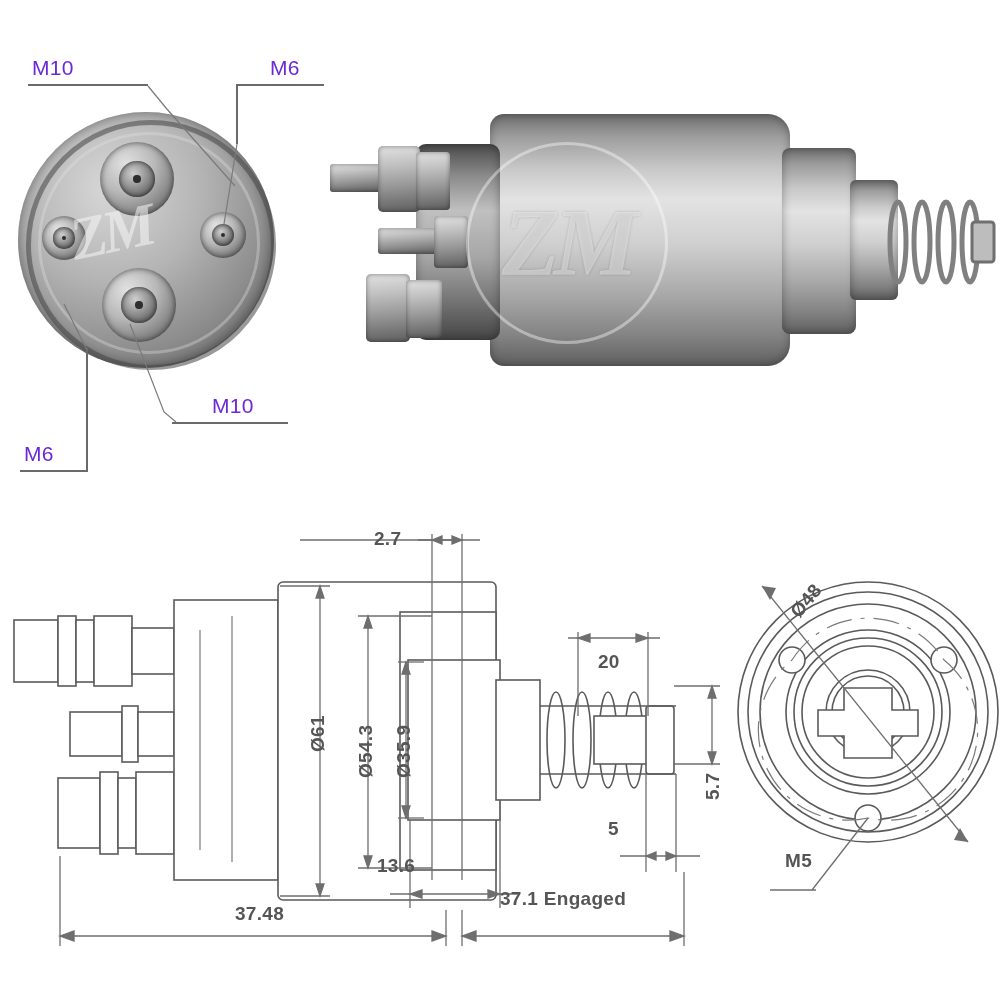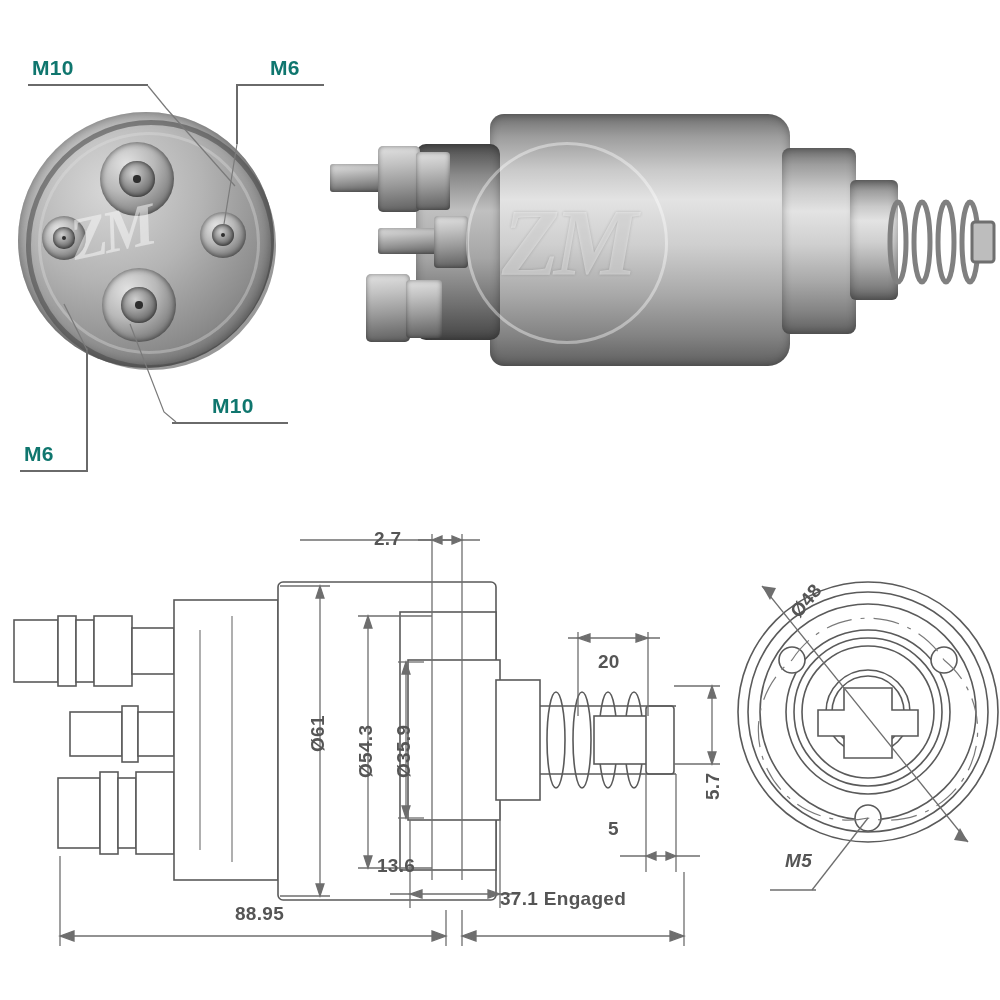--- a/index.html
+++ b/index.html
@@ -9,22 +9,22 @@
     font-family:"Liberation Sans", sans-serif;
     color:#3b3b3b;
   }
   #sheet{position:relative;width:1000px;height:1000px;background:#fff;}
 
   
   .abs{position:absolute;}
   .lbl{
     position:absolute;
     font-family:"Liberation Sans", sans-serif;
-    font-weight:700;
-    color:#0f766e;
+    font-weight:400;
+    color:#6d28d9;
     white-space:nowrap;
     letter-spacing:0.3px;
   }
   .lbl.cal{font-size:21px;}
   .lbl.dim{font-size:19px;color:#555;font-weight:700;}
   .lbl.rot{transform-origin:0 0;transform:rotate(-90deg);}
   .lbl.diag{transform-origin:0 0;transform:rotate(-50deg);}
 
   .leader{position:absolute;background:#6a6a6a;}
   .leader.h{height:2px;}
@@ -302,21 +302,21 @@
   <div class="lbl dim rot" style="left:393px;top:778px;">Ø35.9</div>
 
   <div class="lbl dim" style="left:598px;top:620px;margin-top:31px;">20</div>
 
   <div class="lbl dim rot" style="left:702px;top:800px;">5.7</div>
 
   <div class="lbl dim" style="left:608px;top:818px;">5</div>
 
   <div class="lbl dim" style="left:377px;top:855px;">13.6</div>
 
-  <div class="lbl dim" style="left:235px;top:903px;">88.95</div>
+  <div class="lbl dim" style="left:235px;top:903px;">37.48</div>
 
   <div class="lbl dim" style="left:500px;top:888px;">37.1 Engaged</div>
 
   <svg class="abs" style="left:740px;top:550px;width:260px;height:360px;">
     <g class="ln">
 
       <circle class="fillw" cx="128" cy="162" r="130"></circle>
       <circle cx="128" cy="162" r="120"></circle>
       <circle cx="128" cy="162" r="108"></circle>
 
@@ -347,15 +347,15 @@
     <line class="ln-dim" x1="22" y1="36" x2="228" y2="292"></line>
     <polygon points="22,36 36,38 30,50" fill="#6e6e6e"></polygon>
     <polygon points="228,292 214,290 220,278" fill="#6e6e6e"></polygon>
 
     <line class="ln-dim" x1="128" y1="268" x2="72" y2="340"></line>
     <line class="ln-dim" x1="30" y1="340" x2="76" y2="340"></line>
   </svg>
 
   <div class="lbl dim diag" style="left:786px;top:608px;">Ø48</div>
 
-  <div class="lbl dim" style="left:785px;top:850px;font-style:italic;">M5</div>
+  <div class="lbl dim" style="left:785px;top:850px;">M5</div>
 
 </div>
 
 </body></html>

